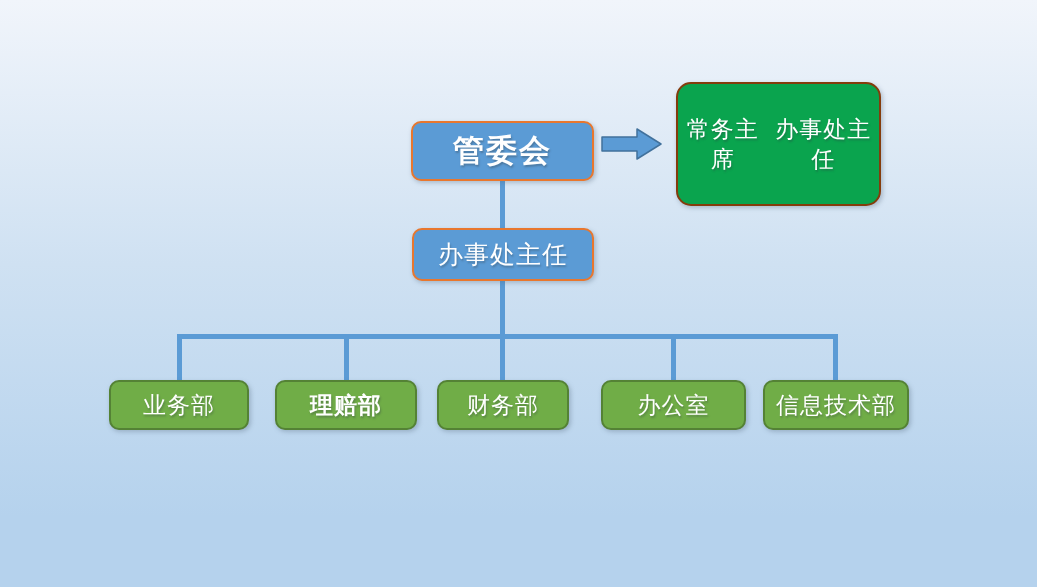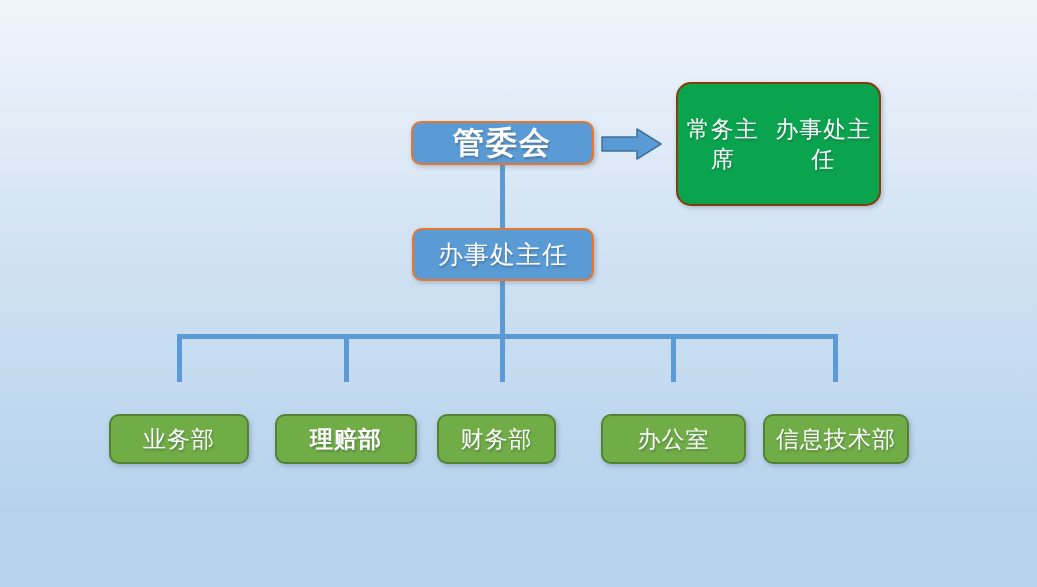--- a/index.html
+++ b/index.html
@@ -43,30 +43,29 @@
   .node.green-bright{
     background:var(--green-bright-fill);
     border:2.5px solid var(--green-bright-border);
     border-radius:15px;
     flex-direction:row;
   }
   .node.green{
     background:var(--green-fill);
     border:2px solid var(--green-border);
     border-radius:10px;
-    margin-top:34px;
   }
 
-  .node-root{left:411px;top:121px;width:183px;height:44px;font-size:31px;font-weight:bold;letter-spacing:2px;}
+  .node-root{left:411px;top:121px;width:183px;height:60px;font-size:31px;font-weight:bold;letter-spacing:2px;}
   .node-manager{left:412px;top:228px;width:182px;height:53px;font-size:25px;letter-spacing:1px;}
   .leadership-panel{left:676px;top:82px;width:205px;height:124px;font-size:23px;line-height:30px;letter-spacing:1px;}
   .dept{top:380px;height:50px;font-size:23px;letter-spacing:1px;}
   .dept-0{left:109px;width:140px;}
   .dept-1{left:275px;width:142px;font-weight:bold;}
-  .dept-2{left:437px;width:119px;}
+  .dept-2{left:437px;width:132px;}
   .dept-3{left:601px;width:145px;}
   .dept-4{left:763px;width:146px;}
 
   .connector{position:absolute;background:var(--connector);}
   .conn-root-manager{left:500px;top:165px;width:5px;height:64px;}
   .conn-manager-down{left:500px;top:280px;width:5px;height:102px;}
   .conn-horizontal{left:177px;top:334px;width:661px;height:5px;}
   .conn-drop-0{left:177px;top:334px;width:5px;height:48px;}
   .conn-drop-1{left:344px;top:334px;width:5px;height:48px;}
   .conn-drop-3{left:671px;top:334px;width:5px;height:48px;}

